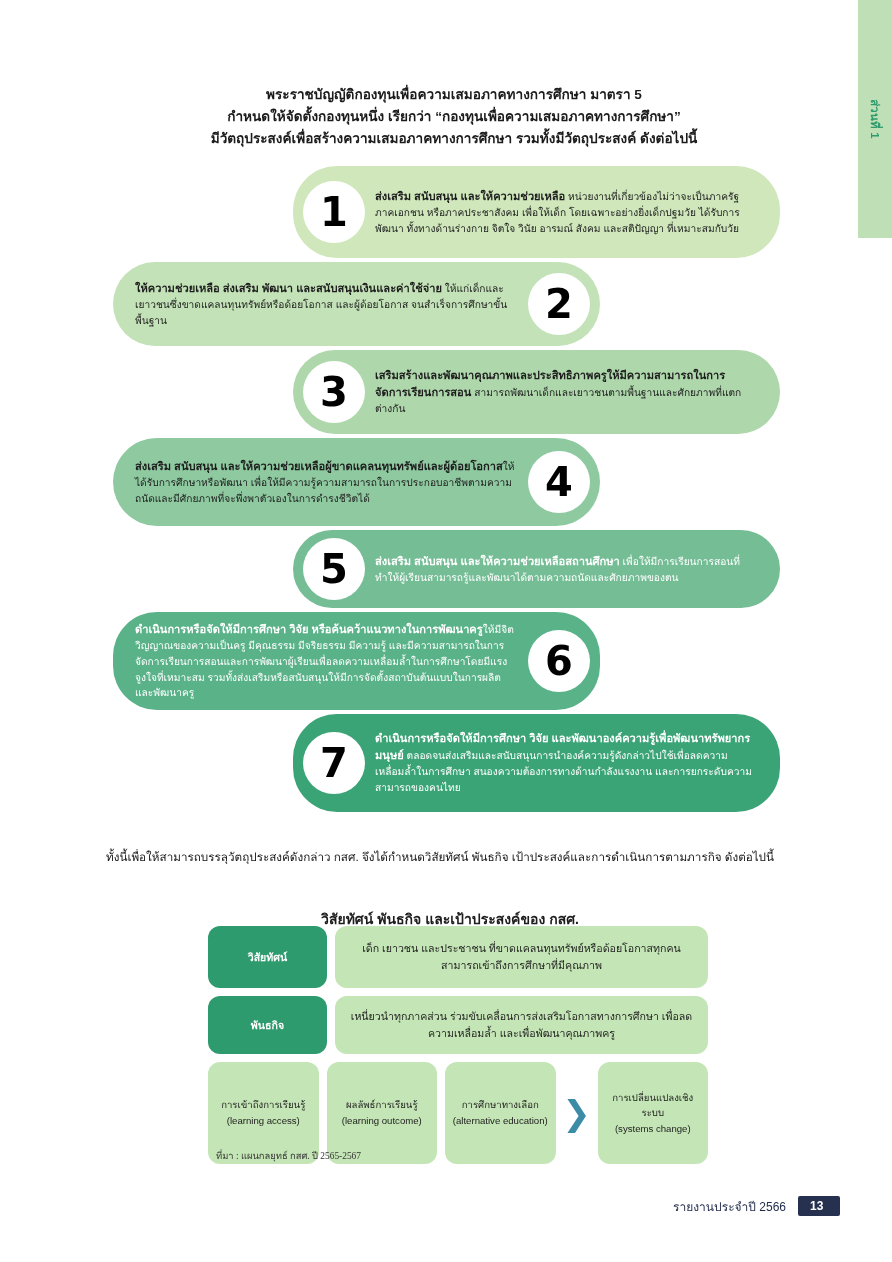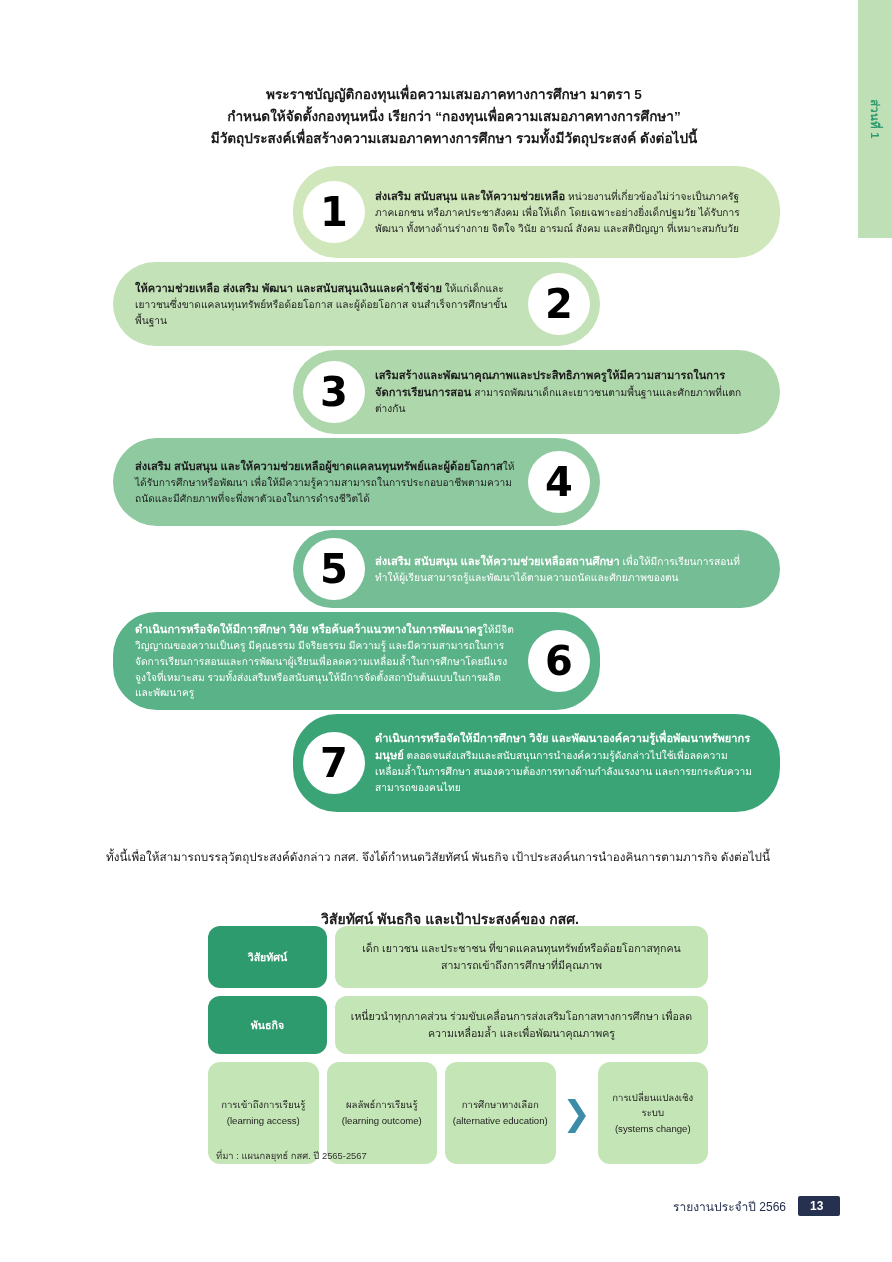--- a/index.html
+++ b/index.html
@@ -109,21 +109,21 @@
     display:flex;align-items:center;justify-content:center;
     text-align:center;font-size:9.6px;line-height:1.62;color:#1d1d1d;
     padding:6px 4px;box-sizing:border-box;height:102px;
   }
   .chev{
     width:26px;flex:none;display:flex;align-items:center;justify-content:center;
     color:#3c8ca8;font-size:34px;font-weight:bold;line-height:1;
   }
   .source{
     position:absolute;left:216px;top:1148px;
-    font-size:9.4px;color:#333;
+    font-size:9.4px;color:#333;font-family:Liberation Serif, serif;
   }
 
   
   .footer{
     position:absolute;right:52px;top:1196px;
     display:flex;align-items:center;gap:12px;
   }
   .footer .ftext{font-size:12px;color:#1f2a4a;}
   .footer .pageno{
     background:#26314f;color:#ffffff;
@@ -172,21 +172,21 @@
         <div class="badge">6</div>
         <div class="ptext"><b>ดำเนินการหรือจัดให้มีการศึกษา วิจัย หรือค้นคว้าแนวทางในการพัฒนาครู</b><span>ให้มีจิตวิญญาณของความเป็นครู มีคุณธรรม มีจริยธรรม มีความรู้ และมีความสามารถในการจัดการเรียนการสอนและการพัฒนาผู้เรียนเพื่อลดความเหลื่อมล้ำในการศึกษาโดยมีแรงจูงใจที่เหมาะสม รวมทั้งส่งเสริมหรือสนับสนุนให้มีการจัดตั้งสถาบันต้นแบบในการผลิตและพัฒนาครู</span></div>
       </div>
       <div class="pill right p7" style="background: rgb(59, 164, 119);">
         <div class="badge">7</div>
         <div class="ptext"><b>ดำเนินการหรือจัดให้มีการศึกษา วิจัย และพัฒนาองค์ความรู้เพื่อพัฒนาทรัพยากรมนุษย์</b><span> ตลอดจนส่งเสริมและสนับสนุนการนำองค์ความรู้ดังกล่าวไปใช้เพื่อลดความเหลื่อมล้ำในการศึกษา สนองความต้องการทางด้านกำลังแรงงาน และการยกระดับความสามารถของคนไทย</span></div>
       </div>
     </div>
 
   <div class="para">
-    <span class="indent"></span><span>ทั้งนี้เพื่อให้สามารถบรรลุวัตถุประสงค์ดังกล่าว กสศ. จึงได้กำหนดวิสัยทัศน์ พันธกิจ เป้าประสงค์นการนำองคินการตามภารกิจ ดังต่อไปนี้</span>
+    <span class="indent"></span><span>ทั้งนี้เพื่อให้สามารถบรรลุวัตถุประสงค์ดังกล่าว กสศ. จึงได้กำหนดวิสัยทัศน์ พันธกิจ เป้าประสงค์และการดำเนินการตามภารกิจ ดังต่อไปนี้</span>
   </div>
 
   <div class="diagram-title">วิสัยทัศน์ พันธกิจ และเป้าประสงค์ของ กสศ.</div>
 
   <div class="diagram">
     <div class="drow r1">
       <div class="dlabel">วิสัยทัศน์</div>
       <div class="dbody">เด็ก เยาวชน และประชาชน ที่ขาดแคลนทุนทรัพย์หรือด้อยโอกาสทุกคน สามารถเข้าถึงการศึกษาที่มีคุณภาพ</div>
     </div>
     <div class="drow r2">

